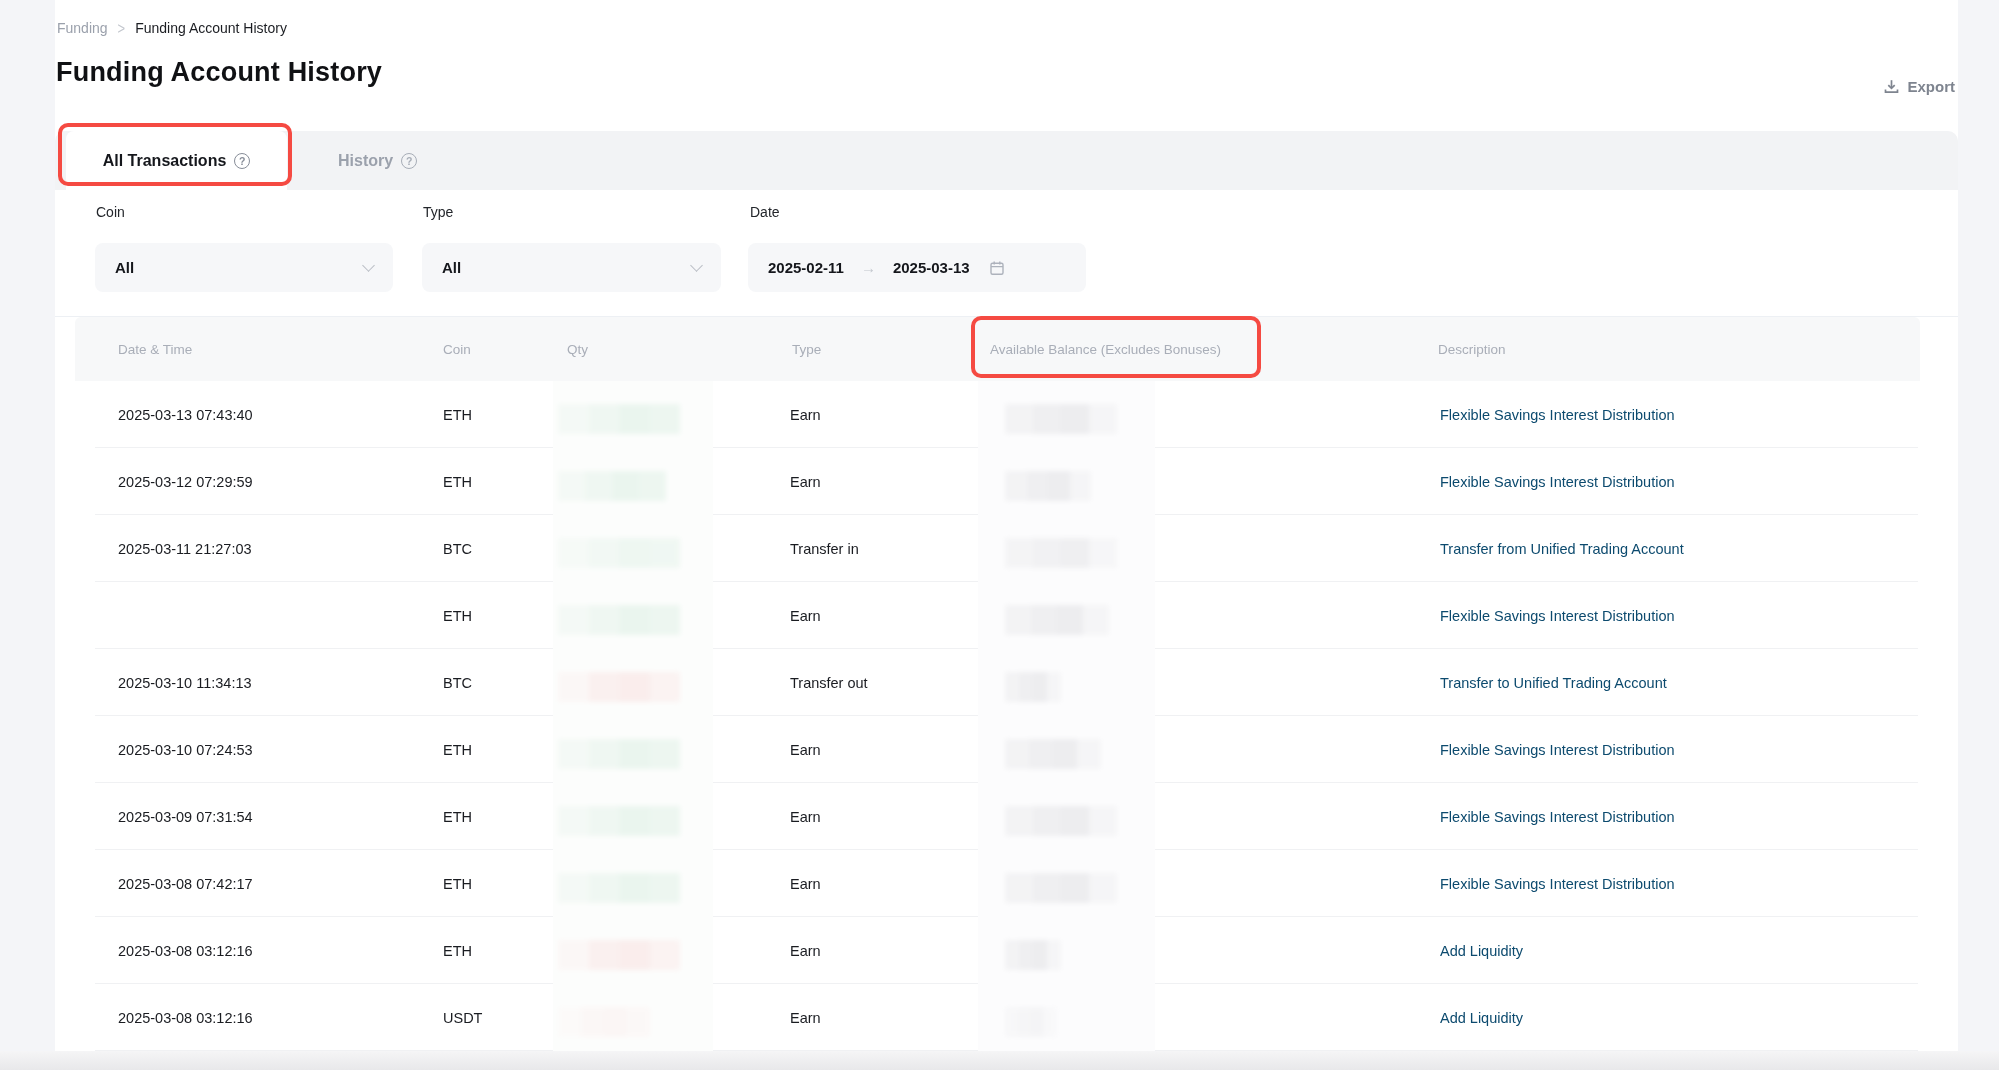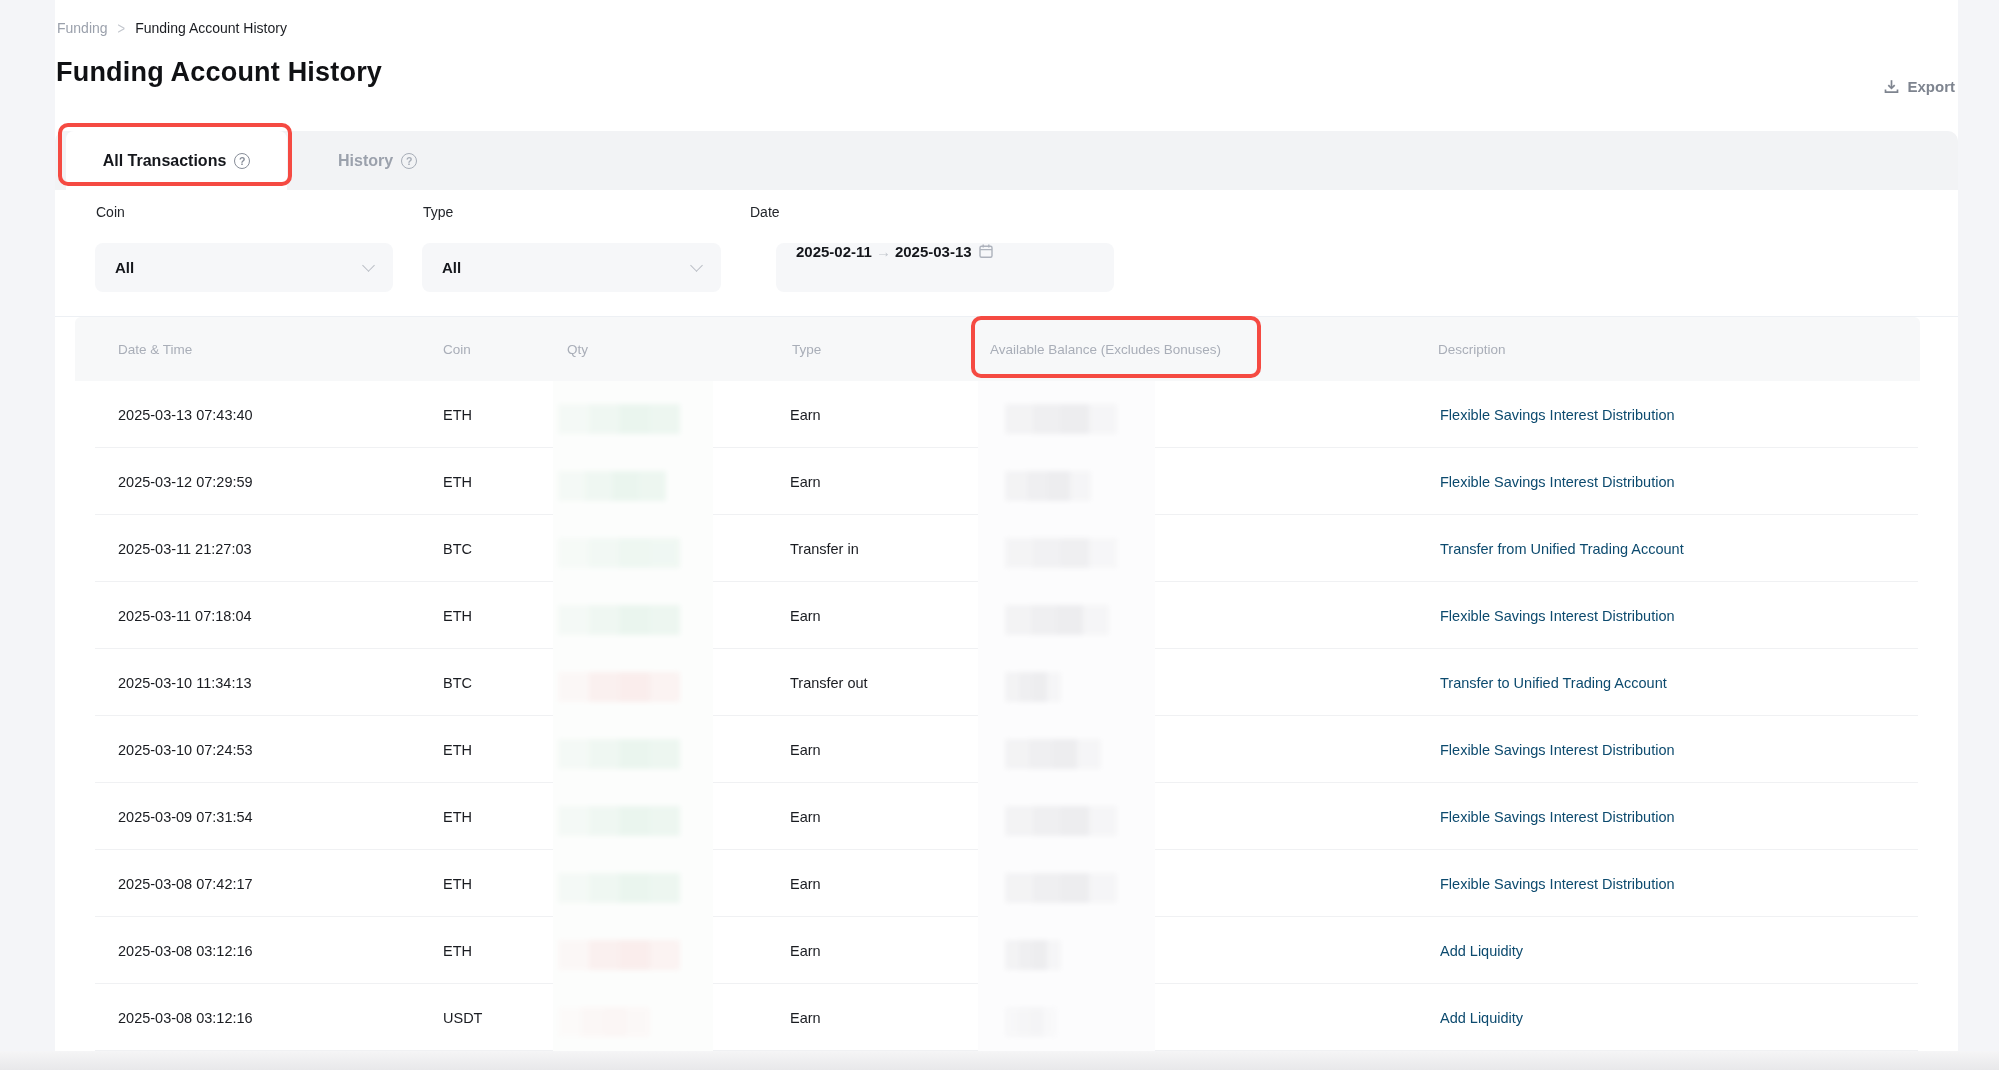--- a/index.html
+++ b/index.html
@@ -34,21 +34,21 @@
   .annotate-col { left:971px; top:316px; width:290px; height:62px; }
 
   
   .filter-label { position:absolute; top:204px; font-size:14px; font-weight:500; color:#23262b; }
   .lbl-coin { left:96px; } .lbl-type { left:423px; } .lbl-date { left:750px; }
 
   .select { position:absolute; top:243px; height:49px; background:#f6f7f9; border-radius:8px; display:flex; align-items:center; padding:0 20px; font-size:15px; font-weight:600; color:#15171c; cursor:pointer; }
   .sel-coin { left:95px; width:298px; } .sel-type { left:422px; width:299px; }
   .chev { position:absolute; right:20px; top:18px; width:9px; height:9px; border-right:1.6px solid #b9bec5; border-bottom:1.6px solid #b9bec5; transform:rotate(45deg); }
 
-  .daterange { position:absolute; left:776px; top:243px; width:338px; height:49px; background:#f6f7f9; border-radius:8px; display:flex; gap:4px; padding:0 16px 0 20px; font-size:15px; font-weight:600; color:#15171c; cursor:pointer; }
+  .daterange { position:absolute; left:748px; top:243px; width:338px; height:49px; background:#f6f7f9; border-radius:8px; display:flex; align-items:center; gap:17px; padding:0 16px 0 20px; font-size:15px; font-weight:600; color:#15171c; cursor:pointer; }
   .date-arrow { color:#c3c7ce; font-size:15px; font-weight:400; }
   .cal-icon { margin-left:2px; display:block; }
 
   
   .section-line { position:absolute; left:55px; top:316px; width:1903px; height:1px; background:#edf0f4; }
 
   .thead { position:absolute; left:75px; top:317px; width:1845px; height:64px; background:#f7f8f9; border-radius:6px 6px 0 0; }
   .th { position:absolute; top:0; height:64px; display:flex; align-items:center; font-size:13.5px; color:#a9aeb8; }
   .th-datetime { left:43px;text-align:center; } .th-coin { left:368px; } .th-qty { left:492px; }
   .th-type { left:717px; } .th-balance { left:915px; } .th-desc { left:1363px; }
@@ -207,21 +207,20 @@
           <div class="tile" style="background: rgb(226, 226, 228);"></div>
           <div class="tile" style="background: rgb(221, 221, 224);"></div>
           <div class="tile" style="background: rgb(240, 240, 241);"></div>
         </div>
         <span class="cell c-desc">Transfer from Unified Trading Account</span>
         <span class="div-seg seg-a"></span>
         <span class="div-seg seg-b"></span>
         <span class="div-seg seg-c"></span>
       </div>
       <div class="trow">
-        <span class="cell c-dt">2025-03-11 07:18:04</span>
         <span class="cell c-coin">ETH</span>
         <div class="mask mask-qty" style="width: 122px; opacity: 1;">
           <div class="tile" style="background: rgb(238, 247, 241);"></div>
           <div class="tile" style="background: rgb(227, 242, 233);"></div>
           <div class="tile" style="background: rgb(216, 238, 225);"></div>
           <div class="tile" style="background: rgb(221, 240, 229);"></div>
         </div>
         <span class="cell c-type">Earn</span>
         <div class="mask mask-bal" style="width: 104px; opacity: 1;">
           <div class="tile" style="background: rgb(235, 235, 236);"></div>

